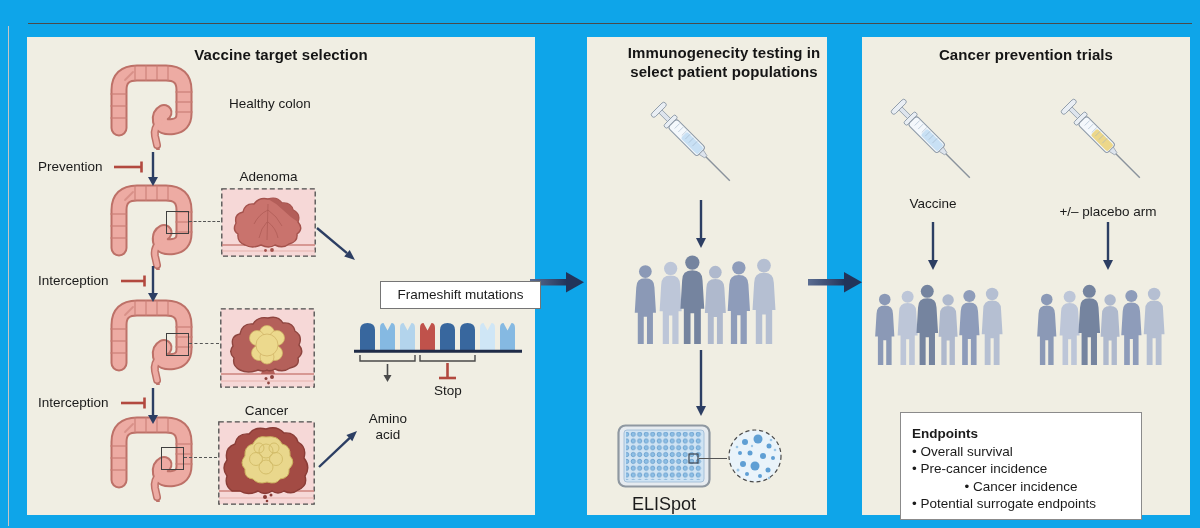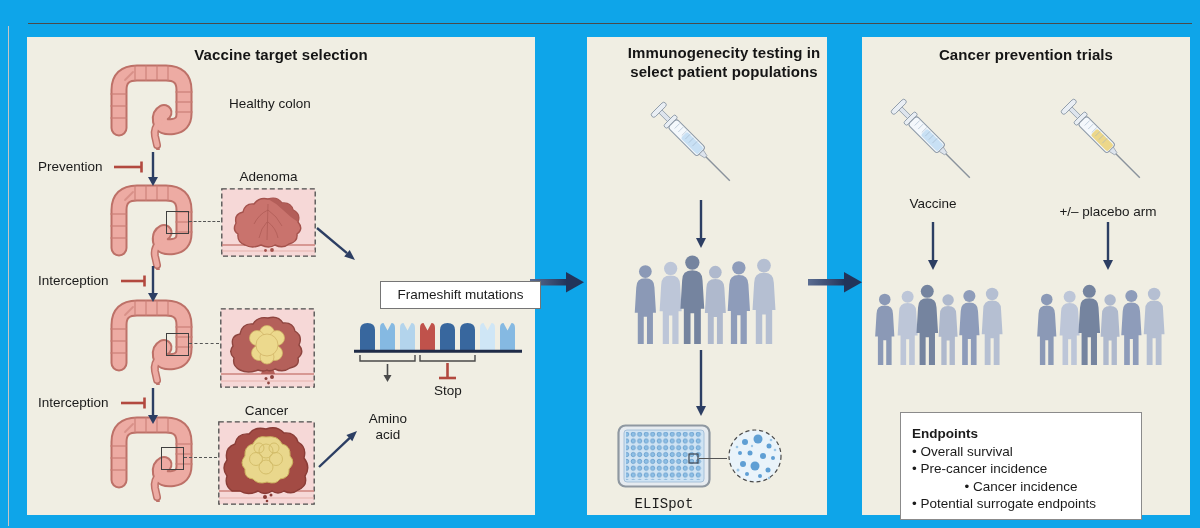--- a/index.html
+++ b/index.html
@@ -343,21 +343,21 @@
     </g>
     <g fill="#9cc6e6">
       <circle cx="46" cy="14" r="1.3"></circle>
         <circle cx="12" cy="21" r="1.3"></circle>
         <circle cx="50" cy="24" r="1.3"></circle>
       <circle cx="13" cy="44" r="1.5"></circle>
         <circle cx="44" cy="52" r="1.2"></circle>
         <circle cx="27" cy="20" r="1.2"></circle>
     </g>
   </svg>
-  <div class="lbl ctr" style="left:614px;top:496px;width:100px;font-size:14px;font-family:Liberation Mono, monospace;">ELISpot</div>
+  <div class="lbl ctr" style="left:614px;top:496px;width:100px;font-size:18px;">ELISpot</div>
 
   <div class="ttl" style="left:862px;top:46px;width:328px;">Cancer prevention trials</div>
 
   <svg class="abs syringe" style="left:885px;top:95px;" width="100" height="100" viewBox="0 0 100 100">
     <g transform="translate(12,10) rotate(45)">
       <rect x="0" y="-9.5" width="5" height="19" rx="2.5" fill="#e9eef4" stroke="#8d99a7" stroke-width="0.9"></rect>
       <rect x="5" y="-2.2" width="12" height="4.4" fill="#dde4ed" stroke="#8d99a7" stroke-width="0.8"></rect>
       <rect x="17" y="-8" width="4.5" height="16" rx="2" fill="#e9eef4" stroke="#8d99a7" stroke-width="0.9"></rect>
       <rect x="21.5" y="-6.2" width="41" height="12.4" rx="3" fill="#f4f8fc" stroke="#8d99a7" stroke-width="1"></rect>
       <rect x="38" y="-4.6" width="23.5" height="9.2" rx="2" fill="#c8e0f4"></rect>

